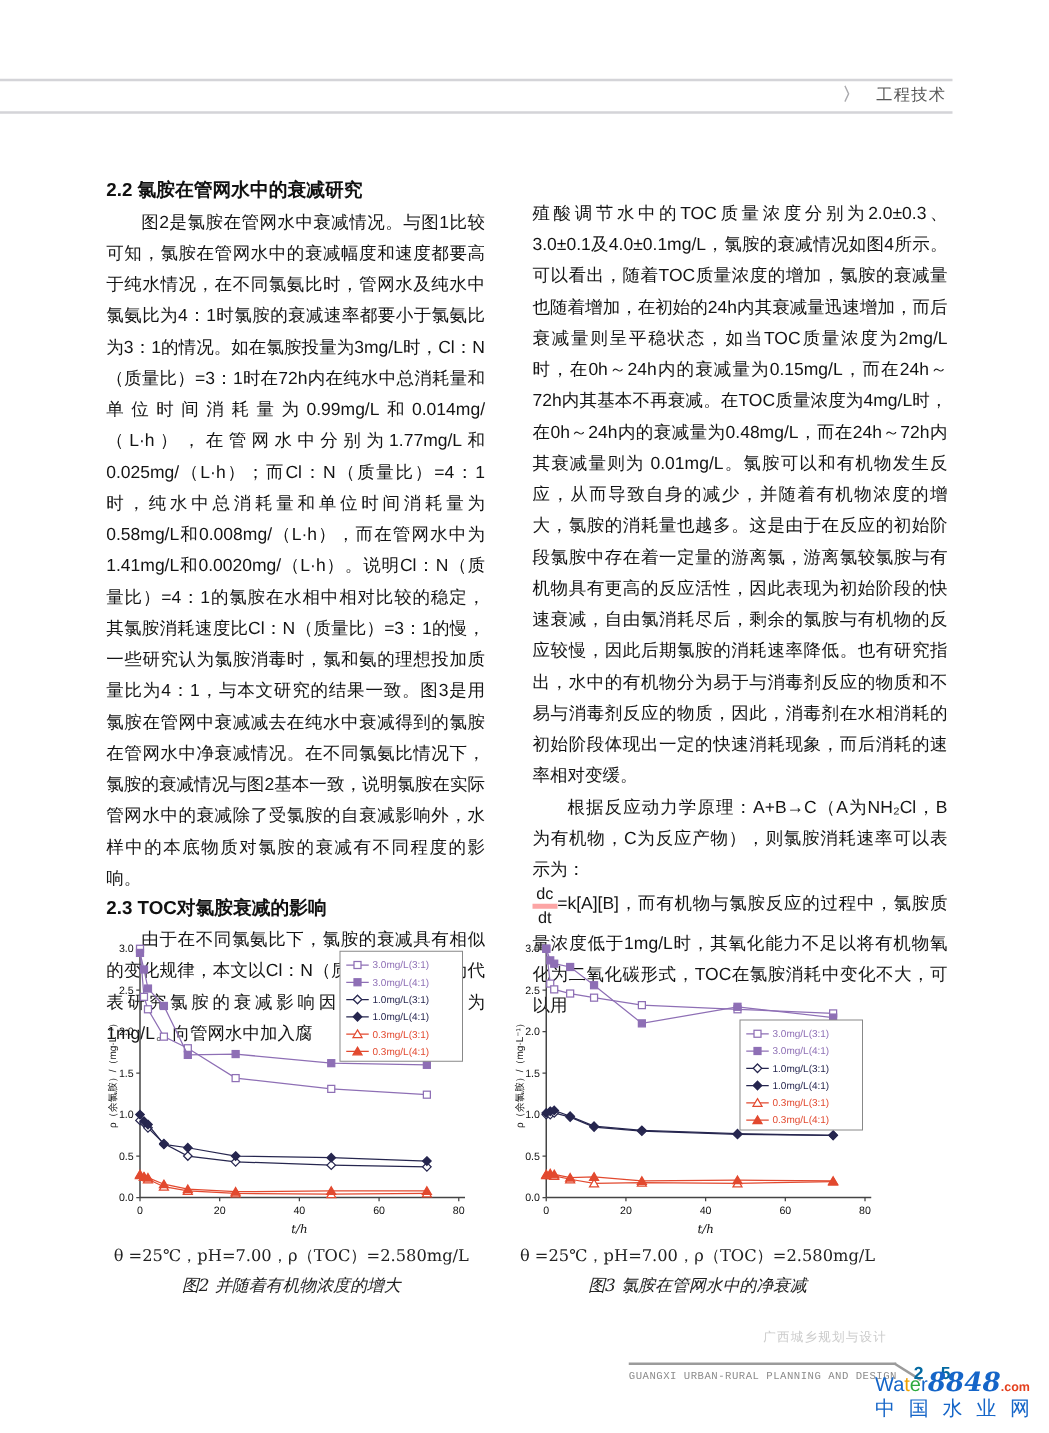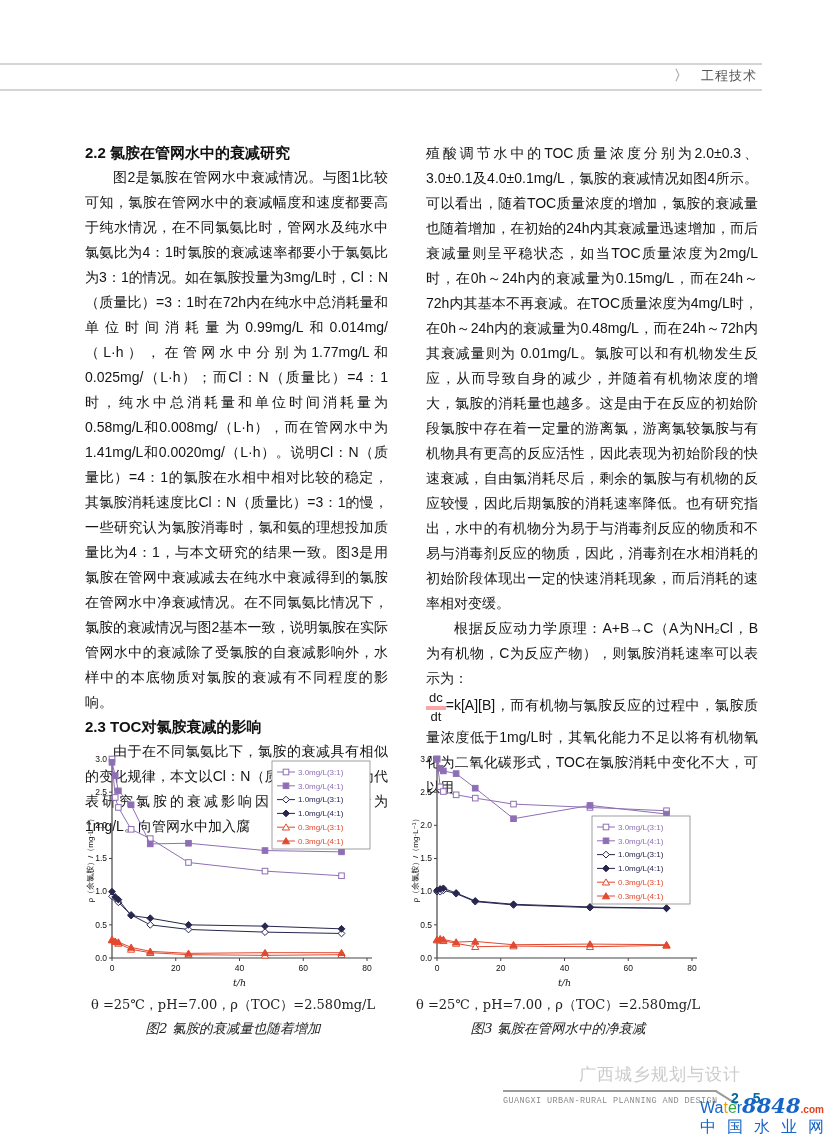--- a/index.html
+++ b/index.html
@@ -9,41 +9,41 @@
   }
   
   .hrule { position:absolute; left:0; height:2px; background:#d4d4d8; }
   .hrule.top { top:63px; width:762px; }
   .hrule.bot { top:89px; width:762px; }
   .section-tag { position:absolute; top:67px; left:0; width:757px; text-align:right; font-size:13px; color:#555; letter-spacing:1px; }
   .section-tag .chev { color:#a9a9ad; margin-right:12px; font-size:14px; font-weight:bold; }
   
   .col { position:absolute; top:141px; font-size:14px; line-height:25px; text-align:justify; color:#141414; }
   .col-left  { left:85px;  width:303px; }
-  .col-right { left:426px; width:332px; }
+  .col-right { left:426px; width:332px;margin-top:17px; }
   .col h3 { font-size:15px; font-weight:bold; margin:0; line-height:24px; color:#111; }
   .col p { margin:0; }
   .indent { text-indent:2em; }
   
   .frac { display:inline-block; vertical-align:-11px; text-align:center; line-height:1.15; font-size:13px; font-family:"Liberation Sans",sans-serif; }
   .frac .num { display:block; border-bottom:4px solid #fca5a5; padding:0 3px 0 3px; }
   .frac .den { display:block; }
   
   .chart { position:absolute; top:750px; width:296px; height:240px; }
   .chart-0 { left:85px; }
   .chart-1 { left:410px; }
   
   .figcap { position:absolute; width:296px; text-align:center; color:#222;
             font-family:"DejaVu Serif","Liberation Serif",serif; }
   .cond { top:996px; font-size:13px; }
   .cap  { top:1020px; font-size:13.5px; font-style:italic; }
   .fc-left { left:85px; } .fc-right { left:410px; }
   
   .journal-cn { position:absolute; left:560px; top:1063px; width:200px; text-align:center;
-                color:#cbcbcb; font-size:17px; letter-spacing:1px; }
+                color:#cbcbcb; font-size:10px; letter-spacing:1px; }
   .footer-rule { position:absolute; left:503px; top:1090px; width:214px; height:2px; background:#9b9b9b; }
   .footer-diag { position:absolute; left:716px; top:1090px; width:25px; height:2px; background:#9b9b9b;
                  transform:rotate(32deg); transform-origin:left top; }
   .journal-en { position:absolute; left:503px; top:1096px; width:220px;
                 font-family:"Liberation Mono","DejaVu Sans Mono",monospace;
                 font-size:8.5px; color:#8b8b8b; letter-spacing:0.4px; }
   .page-num { position:absolute; left:731px; top:1090px; font-size:14px; font-weight:bold;
               color:#0369a1; letter-spacing:5px; }
   .watermark { position:absolute; left:700px; top:1095px; width:139px; line-height:1; }
   .wm-num  { font-family:"DejaVu Serif","Liberation Serif",serif; font-style:italic; font-size:21px; font-weight:bold; }
@@ -276,21 +276,21 @@
         <line x1="187" y1="132.2" x2="205" y2="132.2" stroke="#e2492f" stroke-width="1"></line>
         <polygon points="196,128.89999999999998 199.6,135 192.4,135" fill="#ffffff" stroke="#e2492f" stroke-width="1"></polygon>
         <text x="208" y="135" font-size="8" fill="#e2492f">0.3mg/L(3:1)</text>
         <line x1="187" y1="146" x2="205" y2="146" stroke="#e2492f" stroke-width="1"></line>
         <polygon points="196,142.7 199.6,148.8 192.4,148.8" fill="#e2492f" stroke="#e2492f" stroke-width="1"></polygon>
         <text x="208" y="148.8" font-size="8" fill="#e2492f">0.3mg/L(4:1)</text>
       </svg></div>
 
   <div class="figcap cond fc-left">θ =25℃，pH=7.00，ρ（TOC）=2.580mg/L</div>
   <div class="figcap cond fc-right">θ =25℃，pH=7.00，ρ（TOC）=2.580mg/L</div>
-  <div class="figcap cap fc-left">图2 氯胺的衰减量也随着增加</div>
+  <div class="figcap cap fc-left">图2 并随着有机物浓度的增大</div>
   <div class="figcap cap fc-right">图3 氯胺在管网水中的净衰减</div>
 
   <div class="journal-cn">广西城乡规划与设计</div>
   <div class="footer-rule"></div>
   <div class="footer-diag"></div>
   <div class="journal-en">GUANGXI URBAN-RURAL PLANNING AND DESIGN</div>
   <div class="page-num">2 5</div>
 
   <div class="watermark">
     <div class="wm-line1">

